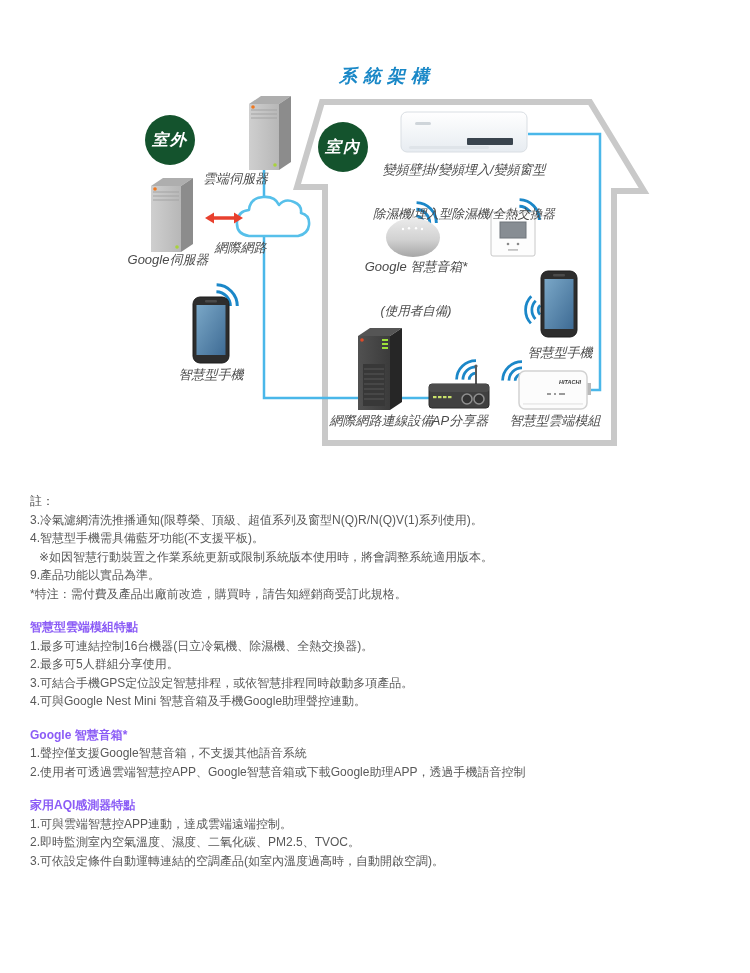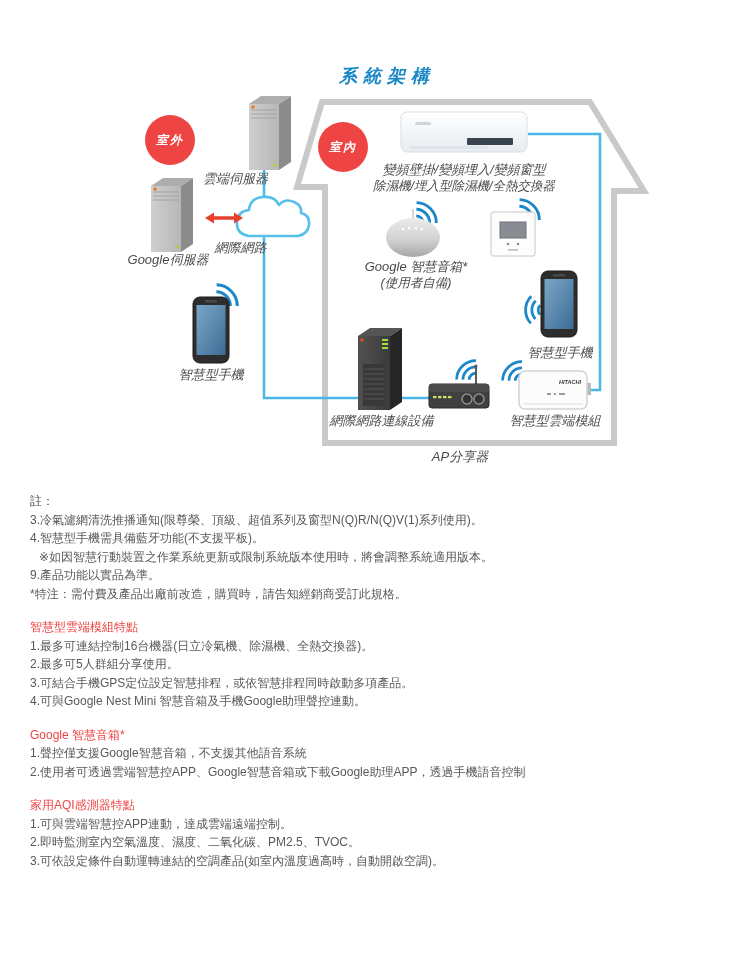--- a/index.html
+++ b/index.html
@@ -2,29 +2,29 @@
 <html><head>
 <meta charset="utf-8">
 <style>
   html,body{margin:0;padding:0;background:#fff;}
   .stage{position:relative;width:750px;height:973px;background:#ffffff;overflow:hidden;
          font-family:"Liberation Sans","DejaVu Sans",sans-serif;color:#595959;}
   .diagram{position:absolute;left:12px;top:0;width:750px;height:470px;font-style:italic;}
   .diagram svg{position:absolute;left:0;top:0;}
   .dg-title{position:absolute;left:0;top:64px;width:750px;text-align:center;
             font-size:18px;font-weight:bold;color:#1a88c7;letter-spacing:6px;}
-  .badge{position:absolute;width:50px;height:50px;border-radius:50%;background:#ef4444;
-         color:#fff;font-size:12px;font-weight:bold;letter-spacing:2px;
+  .badge{position:absolute;width:50px;height:50px;border-radius:50%;background:#14532d;
+         color:#fff;font-size:16px;font-weight:bold;letter-spacing:2px;
          display:flex;align-items:center;justify-content:center;}
   .lbl{position:absolute;font-size:13px;color:#4a4a4a;text-align:center;line-height:16px;white-space:nowrap;}
-  .lbl .sub{display:block;font-size:12.5px;}
+  .lbl .sub{display:block;font-size:12.5px;margin-top:28px;}
   .text-area{position:absolute;left:30px;top:492px;width:700px;font-size:12px;line-height:18.5px;color:#595959;}
   .text-area p{margin:0;}
   .text-area .indent{padding-left:9px;}
-  .sh{font-weight:normal;color:#ef4444;}
+  .sh{font-weight:bold;color:#8b5cf6;}
   .section{margin-top:15px;}
   .notes-heading{color:#4a4a4a;}
 </style>
 </head>
 <body>
 
 <div class="stage">
 
   <div class="diagram">
     <div class="dg-title">系統架構</div>
@@ -177,21 +177,21 @@
     </div>
 
     <div class="lbl" style="left:334px;top:259px;width:140px;">
       <span>Google 智慧音箱*</span>
       <span class="sub">(使用者自備)</span>
     </div>
 
 
     <div class="lbl" style="left:498px;top:345px;width:100px;">智慧型手機</div>
     <div class="lbl" style="left:312px;top:413px;width:115px;">網際網路連線設備</div>
-    <div class="lbl" style="left:408px;top:413px;width:80px;margin-top:36px;">AP分享器</div>
+    <div class="lbl" style="left:408px;top:413px;width:80px;">AP分享器</div>
     <div class="lbl" style="left:493px;top:413px;width:100px;">智慧型雲端模組</div>
   </div>
 
   <div class="text-area">
     <p class="notes-heading">註：</p>
     <p>3.冷氣濾網清洗推播通知(限尊榮、頂級、超值系列及窗型N(Q)R/N(Q)V(1)系列使用)。</p>
     <p>4.智慧型手機需具備藍牙功能(不支援平板)。</p>
     <p class="indent">※如因智慧行動裝置之作業系統更新或限制系統版本使用時，將會調整系統適用版本。</p>
     <p>9.產品功能以實品為準。</p>
     <p>*特注：需付費及產品出廠前改造，購買時，請告知經銷商受訂此規格。</p>

